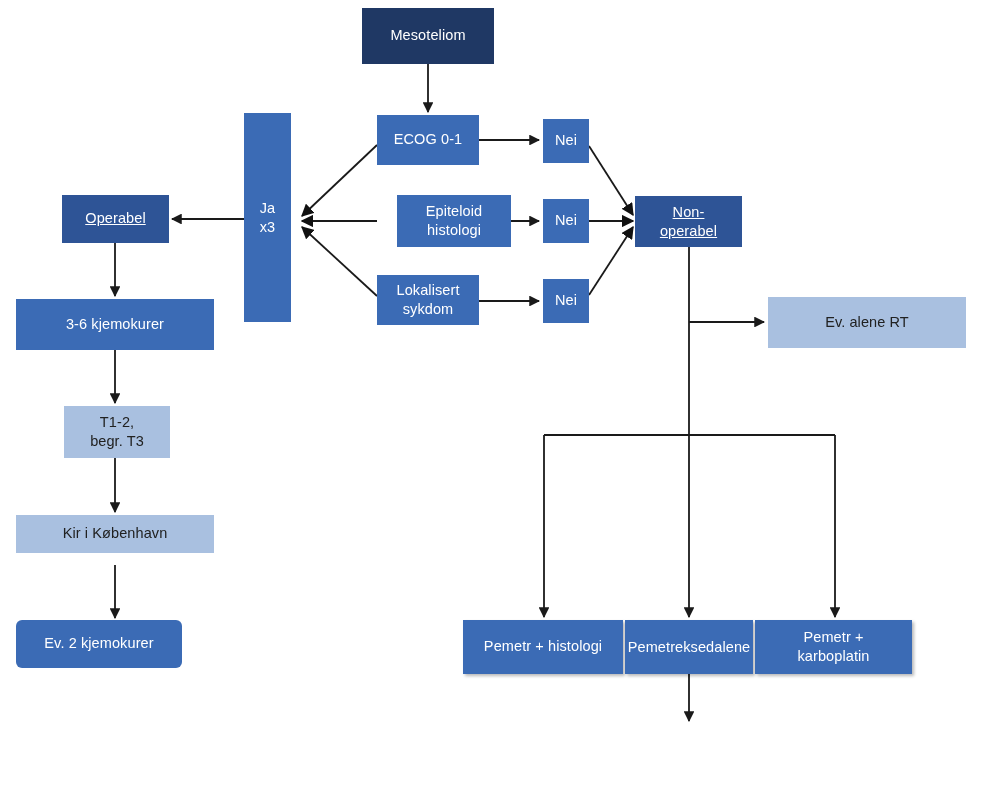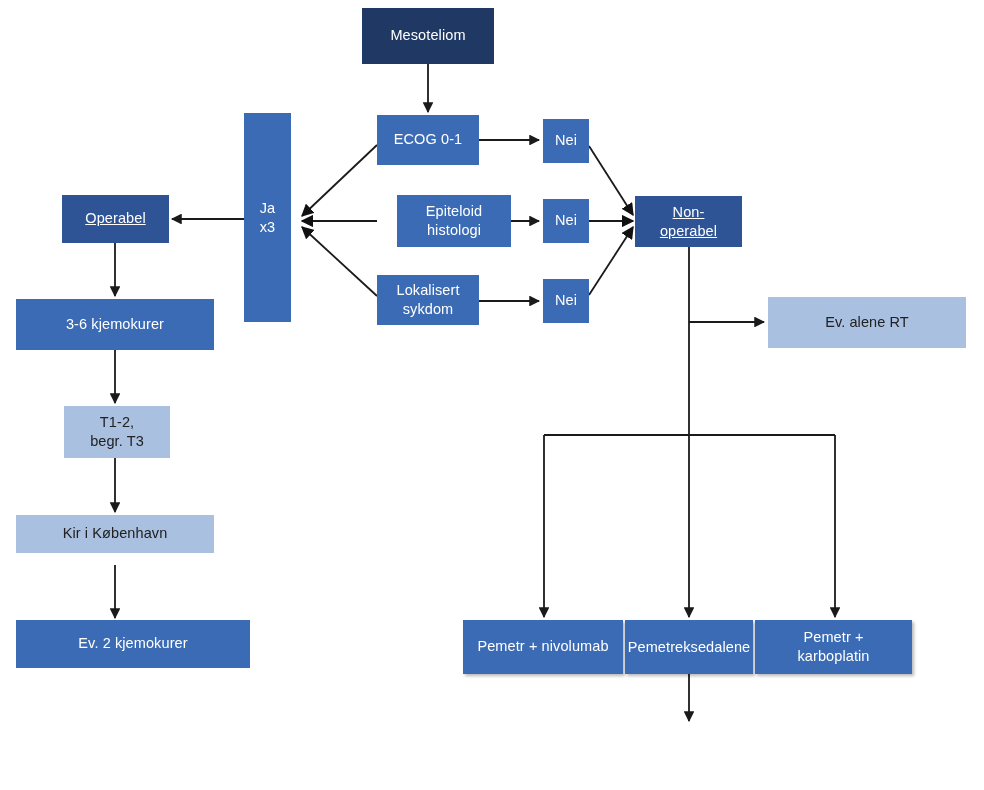--- a/index.html
+++ b/index.html
@@ -161,30 +161,30 @@
 
   <div class="node fill-light two-line" style="left:64px; top:406px; width:106px; height:52px; flex-direction:column;">
     <span>T1-2,</span>
     <span>begr. T3</span>
   </div>
 
   <div class="node fill-light" style="left:16px; top:515px; width:198px; height:38px;">
     <span>Kir i København</span>
   </div>
 
-  <div class="node fill-mid" style="left:16px; top:620px; width:234px; height:48px;">
+  <div class="node fill-mid" style="left:16px; top:620px; width:166px; height:48px;border-radius:6px;">
     <span>Ev. 2 kjemokurer</span>
   </div>
 
   <div class="node fill-light" style="left:768px; top:297px; width:198px; height:51px;">
     <span>Ev. alene RT</span>
   </div>
 
   <div class="node fill-mid shadow-soft" style="left:463px; top:620px; width:160px; height:54px;">
-    <span>Pemetr + nivolumab</span>
+    <span>Pemetr + histologi</span>
   </div>
 
   <div class="node fill-mid shadow-soft two-line" style="left:625px; top:620px; width:128px; height:54px; flex-direction:row;">
     <span>Pemetreksed</span>
     <span>alene</span>
   </div>
 
   <div class="node fill-mid shadow-soft two-line" style="left:755px; top:620px; width:157px; height:54px; flex-direction:column;text-align:right;">
     <span>Pemetr +</span>
     <span>karboplatin</span>

